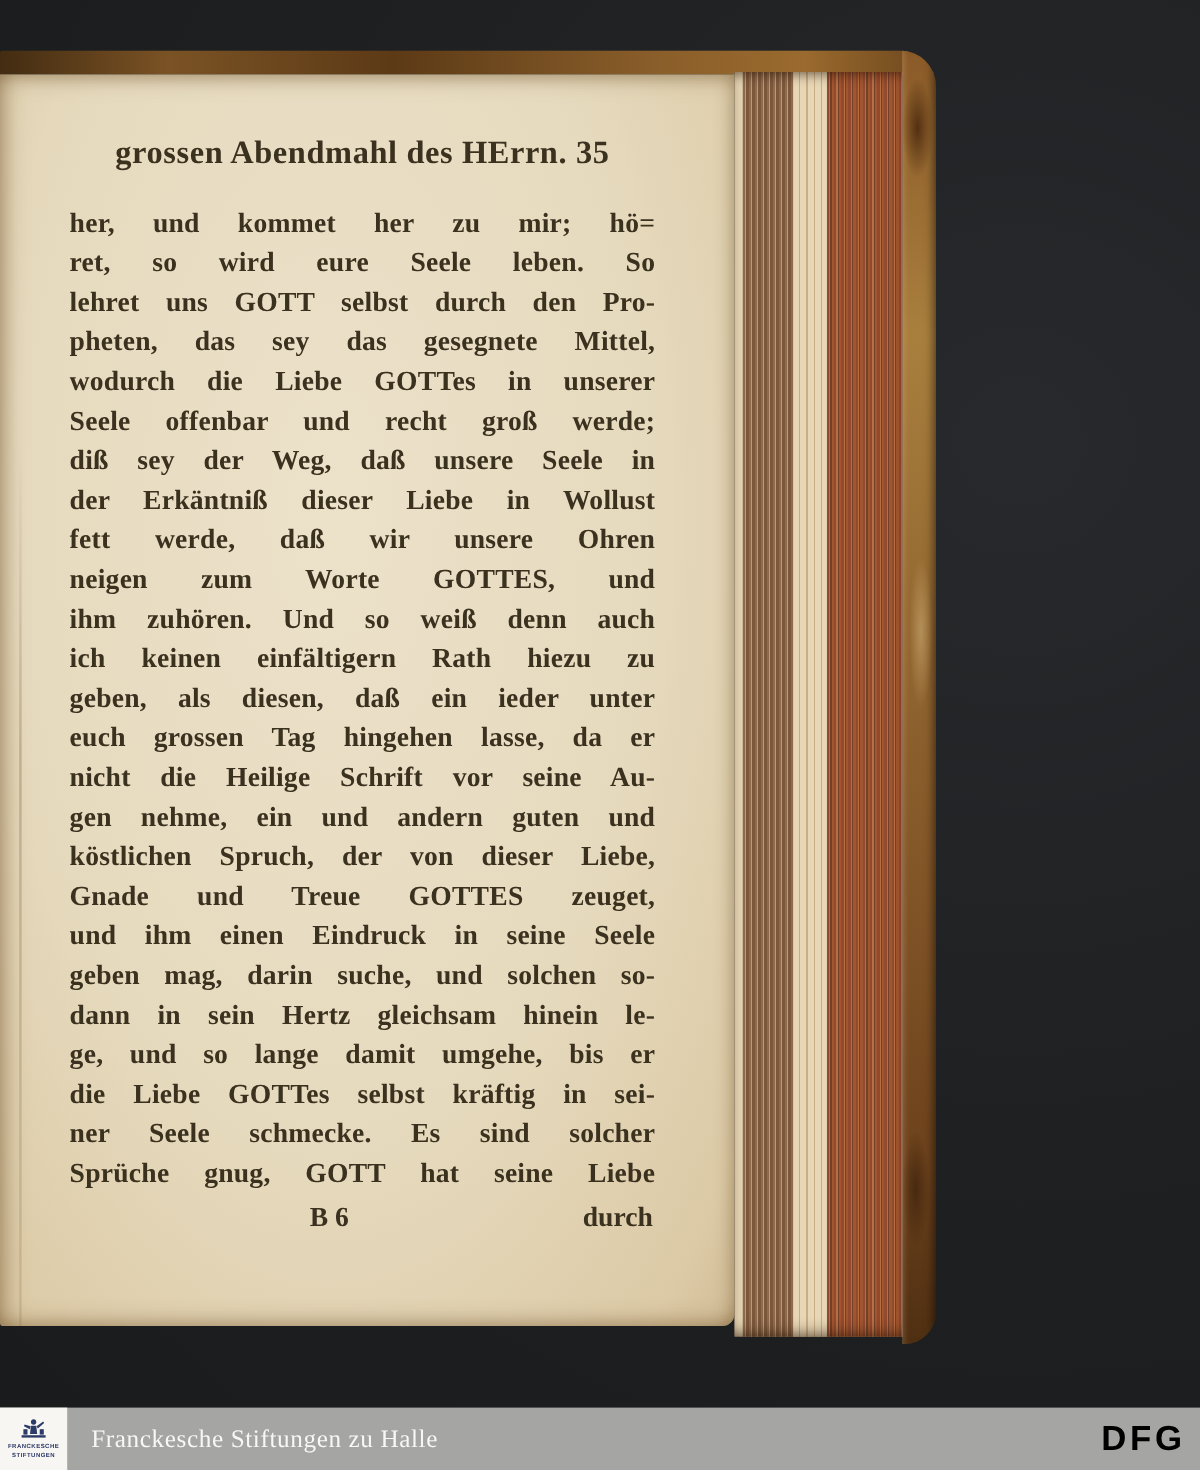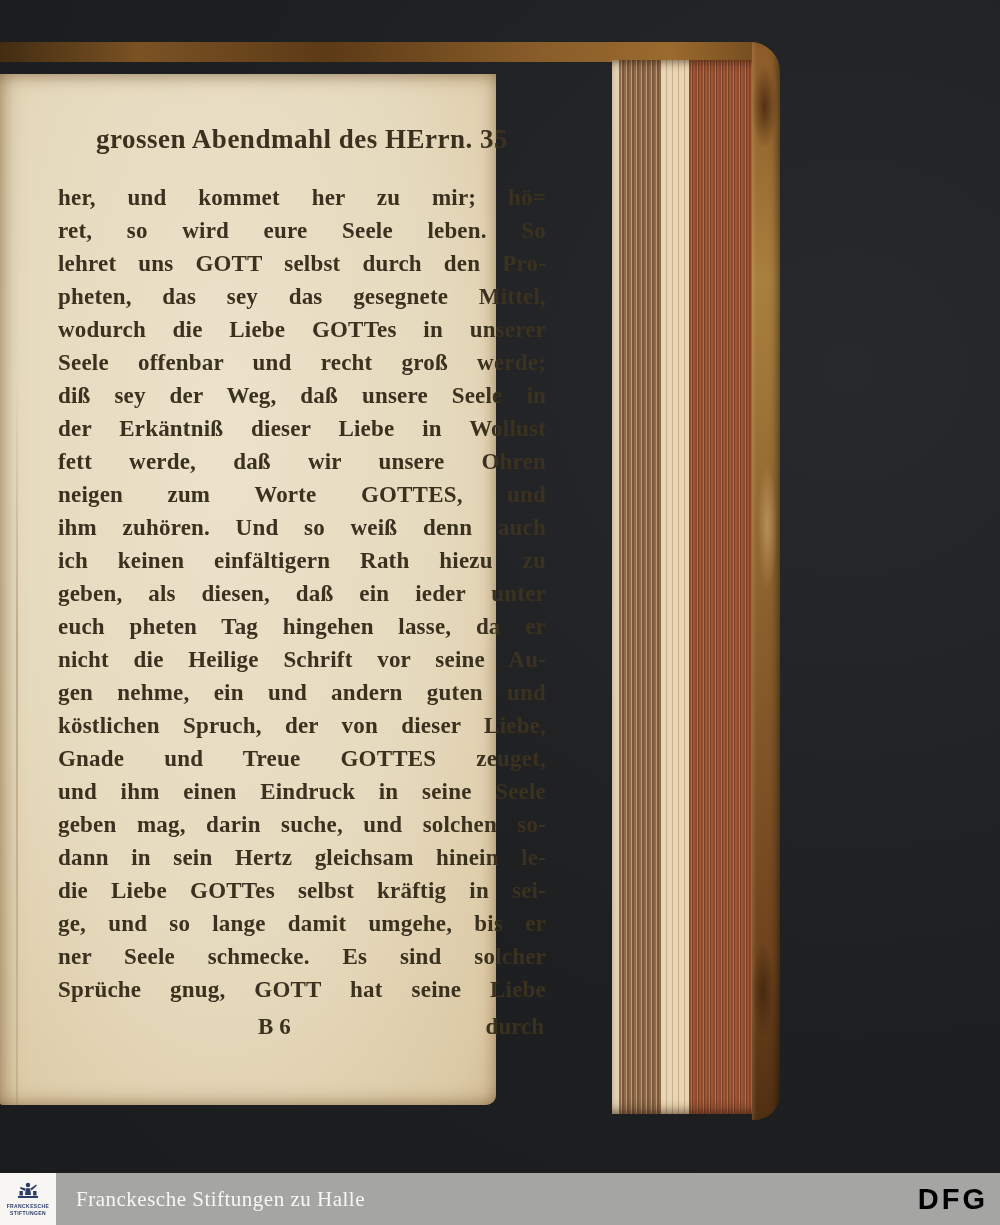--- a/index.html
+++ b/index.html
@@ -35,21 +35,21 @@
     background-image:
       repeating-linear-gradient(90deg,#8f6b4b 0 2px,#bb9a74 2px 3px,#7b583c 3px 5px),
       repeating-linear-gradient(90deg,#e7d7b6 0 5px,#c8ad85 5px 6px),
       repeating-linear-gradient(90deg,#93492c 0 2px,#b76f45 2px 3px,#73402a 3px 4px,#a0562f 4px 6px);
     background-size:42px 100%,28px 100%,63px 100%;
     background-position:7px 0,49px 0,77px 0;
     background-repeat:no-repeat;
     box-shadow:inset 0 8px 10px -6px rgba(40,20,5,.6), inset 0 -10px 12px -8px rgba(40,20,5,.7);
   }
   .paper{
-    position:absolute;left:0;top:32px;bottom:15px;width:496px;
+    position:absolute;left:0;top:20px;bottom:15px;width:612px;
     background:radial-gradient(ellipse at 45% 35%, #ece2ca 0%, #e6dabe 55%, #dccaa6 90%, #d2bd97 100%);
     border-radius:0 0 10px 3px;
     box-shadow:
       inset 14px 0 20px -12px rgba(120,90,50,.55),
       inset -10px 0 16px -10px rgba(120,90,50,.45),
       inset 0 12px 18px -10px rgba(120,90,50,.55),
       inset 0 -12px 18px -10px rgba(120,90,50,.5);
   }
   .paper::before{
     content:"";position:absolute;left:16px;top:30%;bottom:0;width:2px;
@@ -118,30 +118,30 @@
           <div class="pg-line">pheten, das sey das gesegnete Mittel,</div>
           <div class="pg-line">wodurch die Liebe GOTTes in unserer</div>
           <div class="pg-line">Seele offenbar und recht groß werde;</div>
           <div class="pg-line">diß sey der Weg, daß unsere Seele in</div>
           <div class="pg-line">der Erkäntniß dieser Liebe in Wollust</div>
           <div class="pg-line">fett werde, daß wir unsere Ohren</div>
           <div class="pg-line">neigen zum Worte GOTTES, und</div>
           <div class="pg-line">ihm zuhören. Und so weiß denn auch</div>
           <div class="pg-line">ich keinen einfältigern Rath hiezu zu</div>
           <div class="pg-line">geben, als diesen, daß ein ieder unter</div>
-          <div class="pg-line">euch pheten Tag hingehen lasse, da er</div>
+          <div class="pg-line">euch grossen Tag hingehen lasse, da er</div>
           <div class="pg-line">nicht die Heilige Schrift vor seine Au-</div>
           <div class="pg-line">gen nehme, ein und andern guten und</div>
           <div class="pg-line">köstlichen Spruch, der von dieser Liebe,</div>
           <div class="pg-line">Gnade und Treue GOTTES zeuget,</div>
           <div class="pg-line">und ihm einen Eindruck in seine Seele</div>
           <div class="pg-line">geben mag, darin suche, und solchen so-</div>
           <div class="pg-line">dann in sein Hertz gleichsam hinein le-</div>
+          <div class="pg-line">ge, und so lange damit umgehe, bis er</div>
           <div class="pg-line">die Liebe GOTTes selbst kräftig in sei-</div>
-          <div class="pg-line">ge, und so lange damit umgehe, bis er</div>
           <div class="pg-line">ner Seele schmecke. Es sind solcher</div>
           <div class="pg-line">Sprüche gnug, GOTT hat seine Liebe</div>
         </div>
         <div class="sig-row">
           <span class="sig-mark">B 6</span>
           <span class="catchword">durch</span>
         </div>
       </div>
     </div>
   </div>

